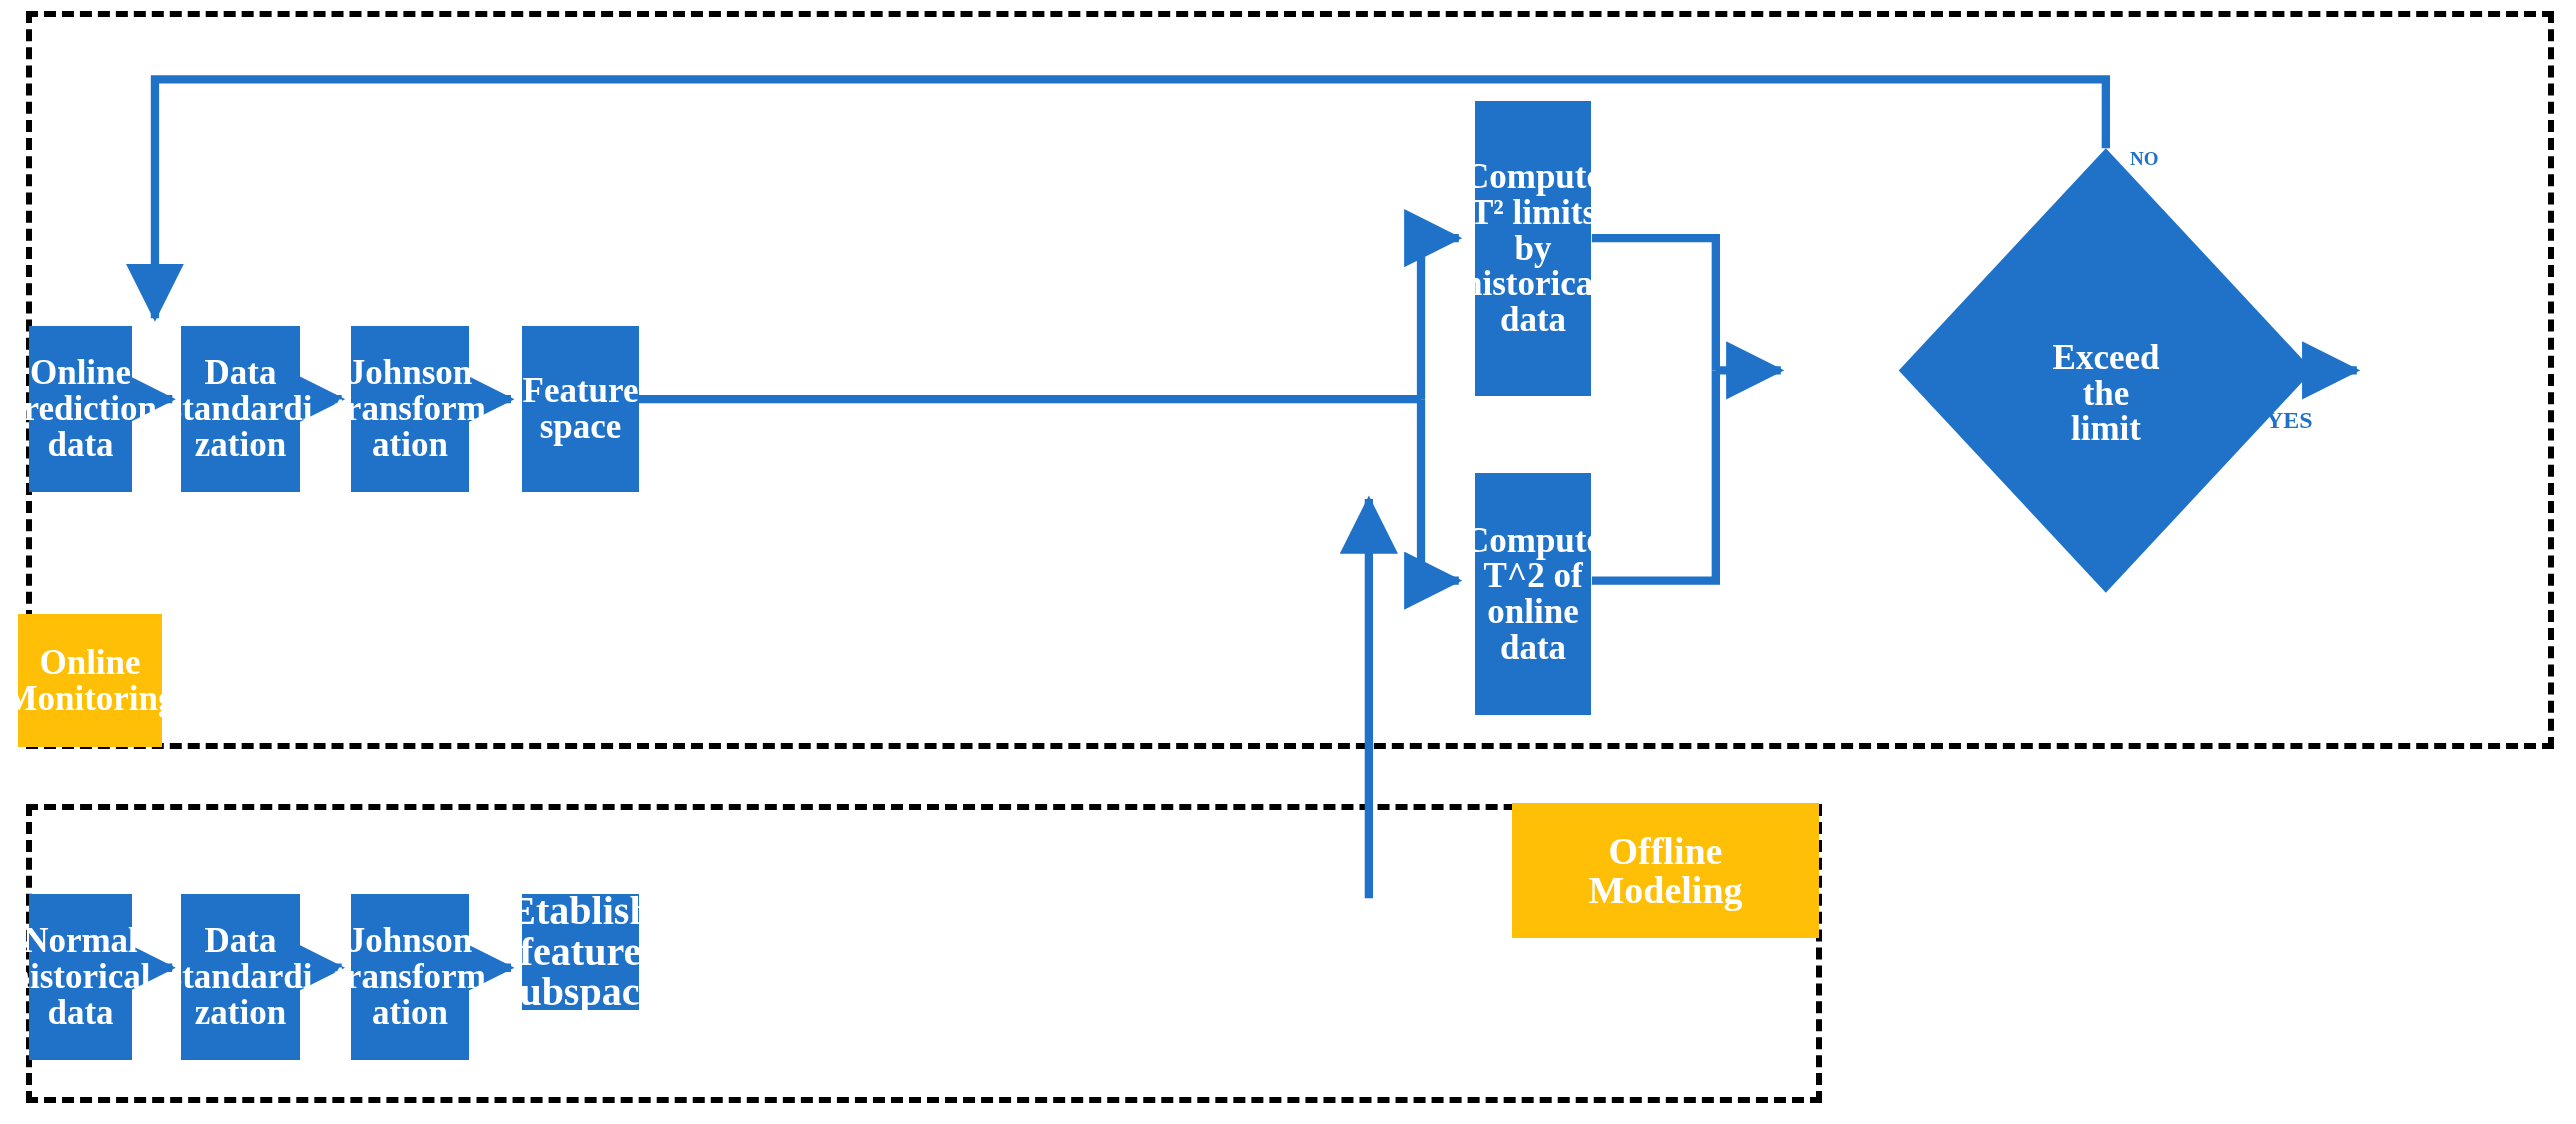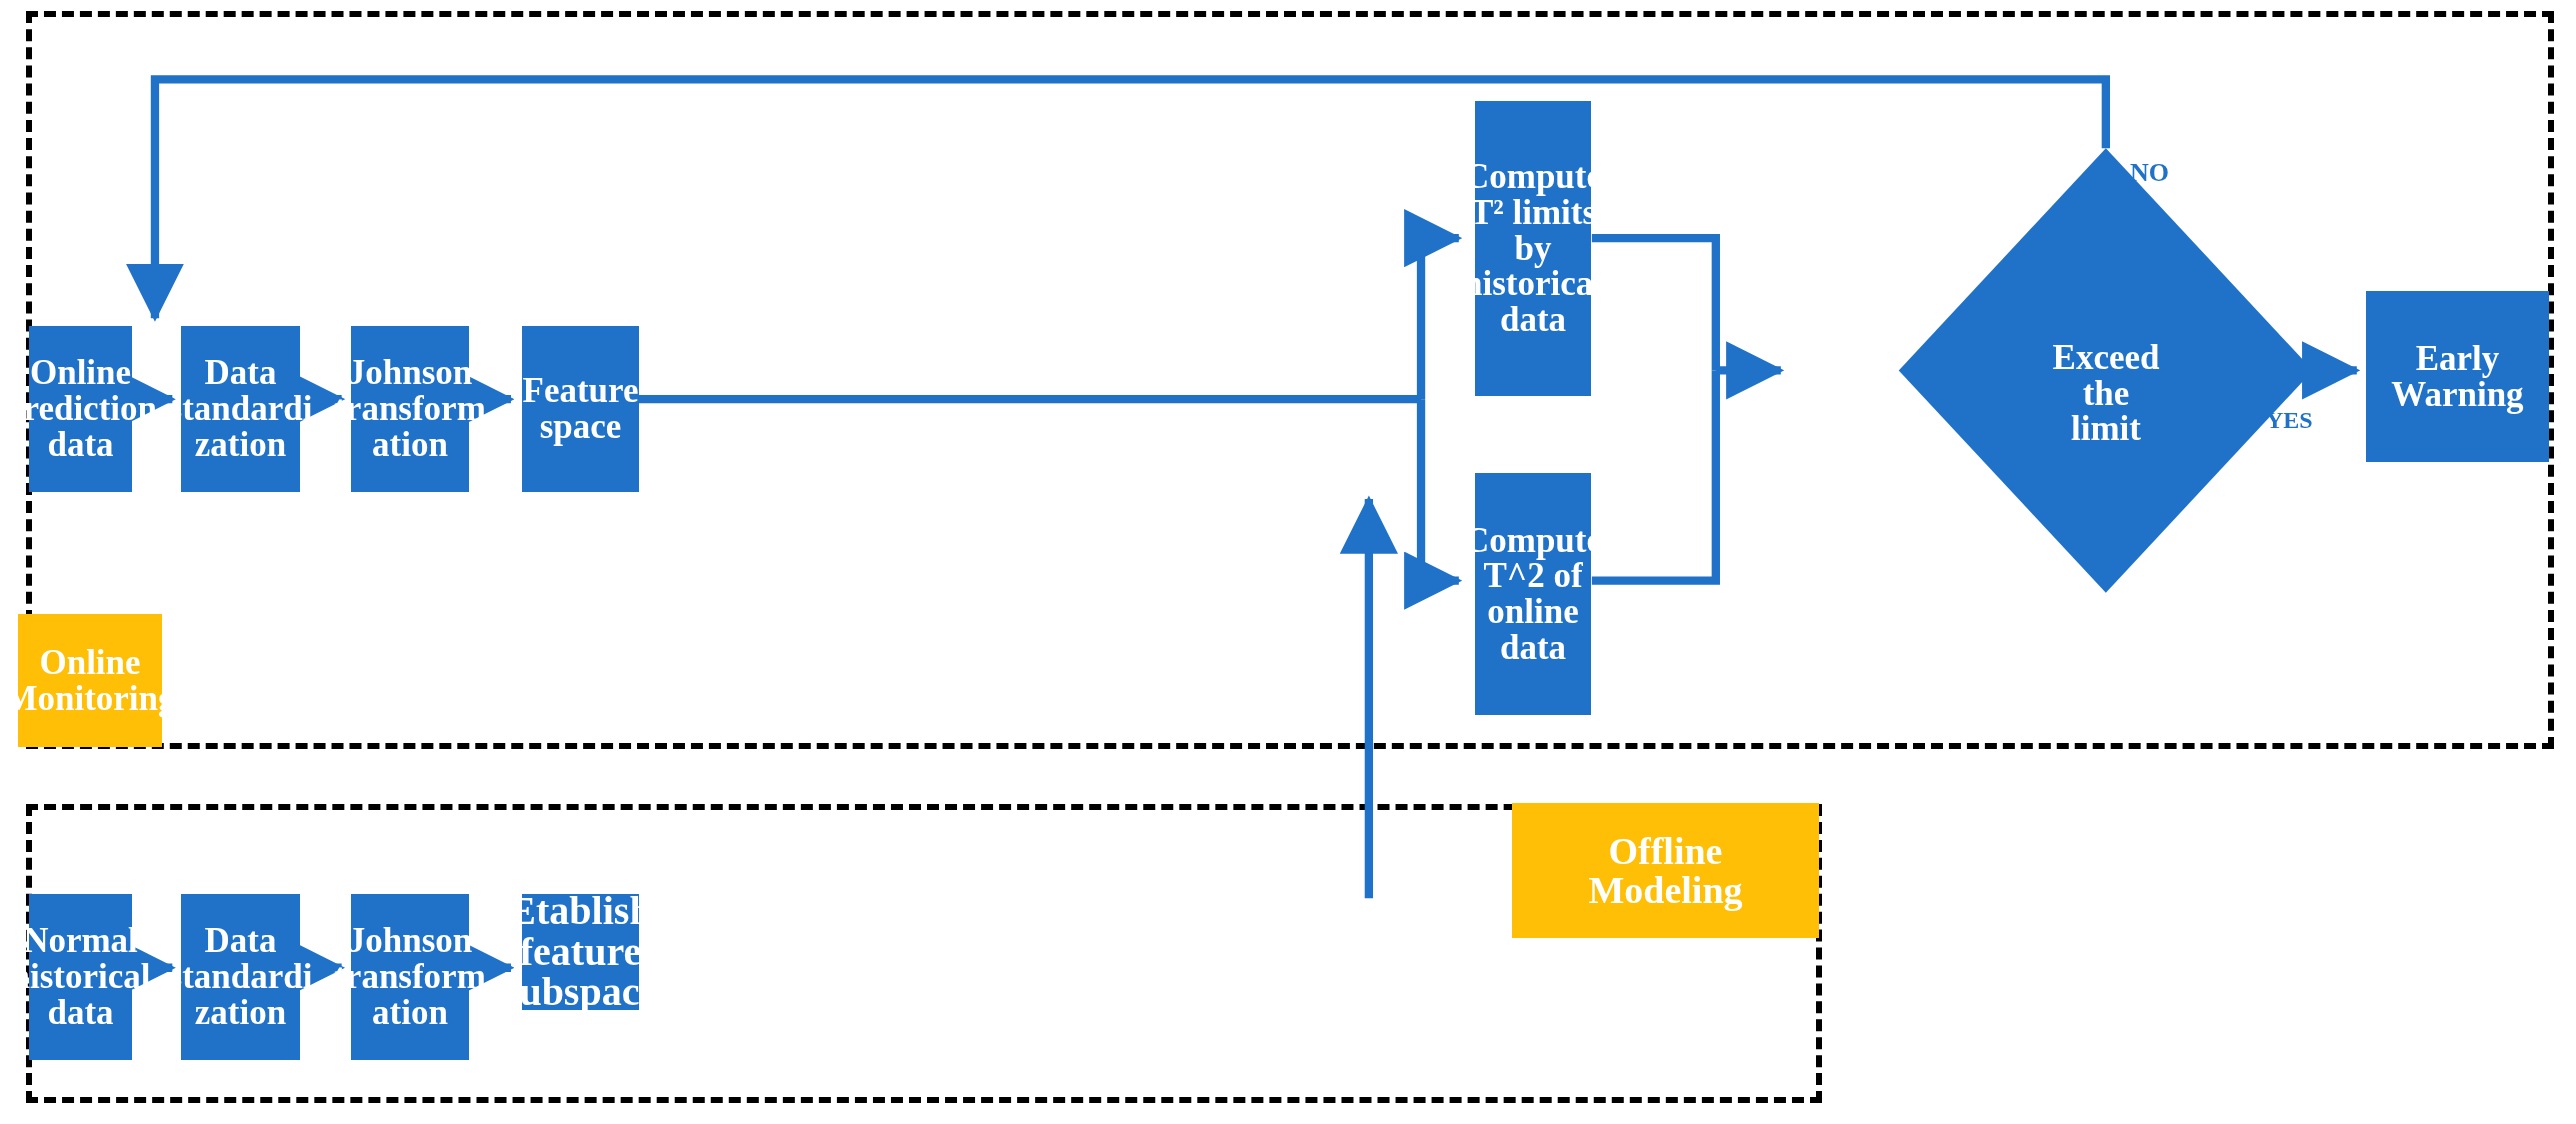--- a/index.html
+++ b/index.html
@@ -120,28 +120,22 @@
   </div>
 
   <div class="diamondWrap" style="left:1899px;top:148px;width:414px;height:444px;">
     <div class="diamondTxt" style="font-size:35px;margin-top:47px;">
       <div>Exceed</div>
       <div>the</div>
       <div>limit</div>
     </div>
   </div>
 
-  <div class="node blue" style="left:2366px;top:281px;width:183px;height:171px;font-size:35px;">
-    <div>
-      <div>Early</div>
-      <div>Warning</div>
-    </div>
-  </div>
 
-  <div class="elabel" style="left:2130px;top:158px;font-size:26px;">NO</div>
+  <div class="elabel" style="left:2130px;top:148px;font-size:19px;">NO</div>
   <div class="elabel" style="left:2218px;top:407px;font-size:24px;margin-left:48px;">YES</div>
 
   <div class="node badge" style="left:18px;top:614px;width:144px;height:133px;font-size:35px;">
     <div>
       <div>Online</div>
       <div>Monitoring</div>
     </div>
   </div>
 
   <div class="node blue" style="left:29px;top:884px;width:103px;height:166px;font-size:35px;">

